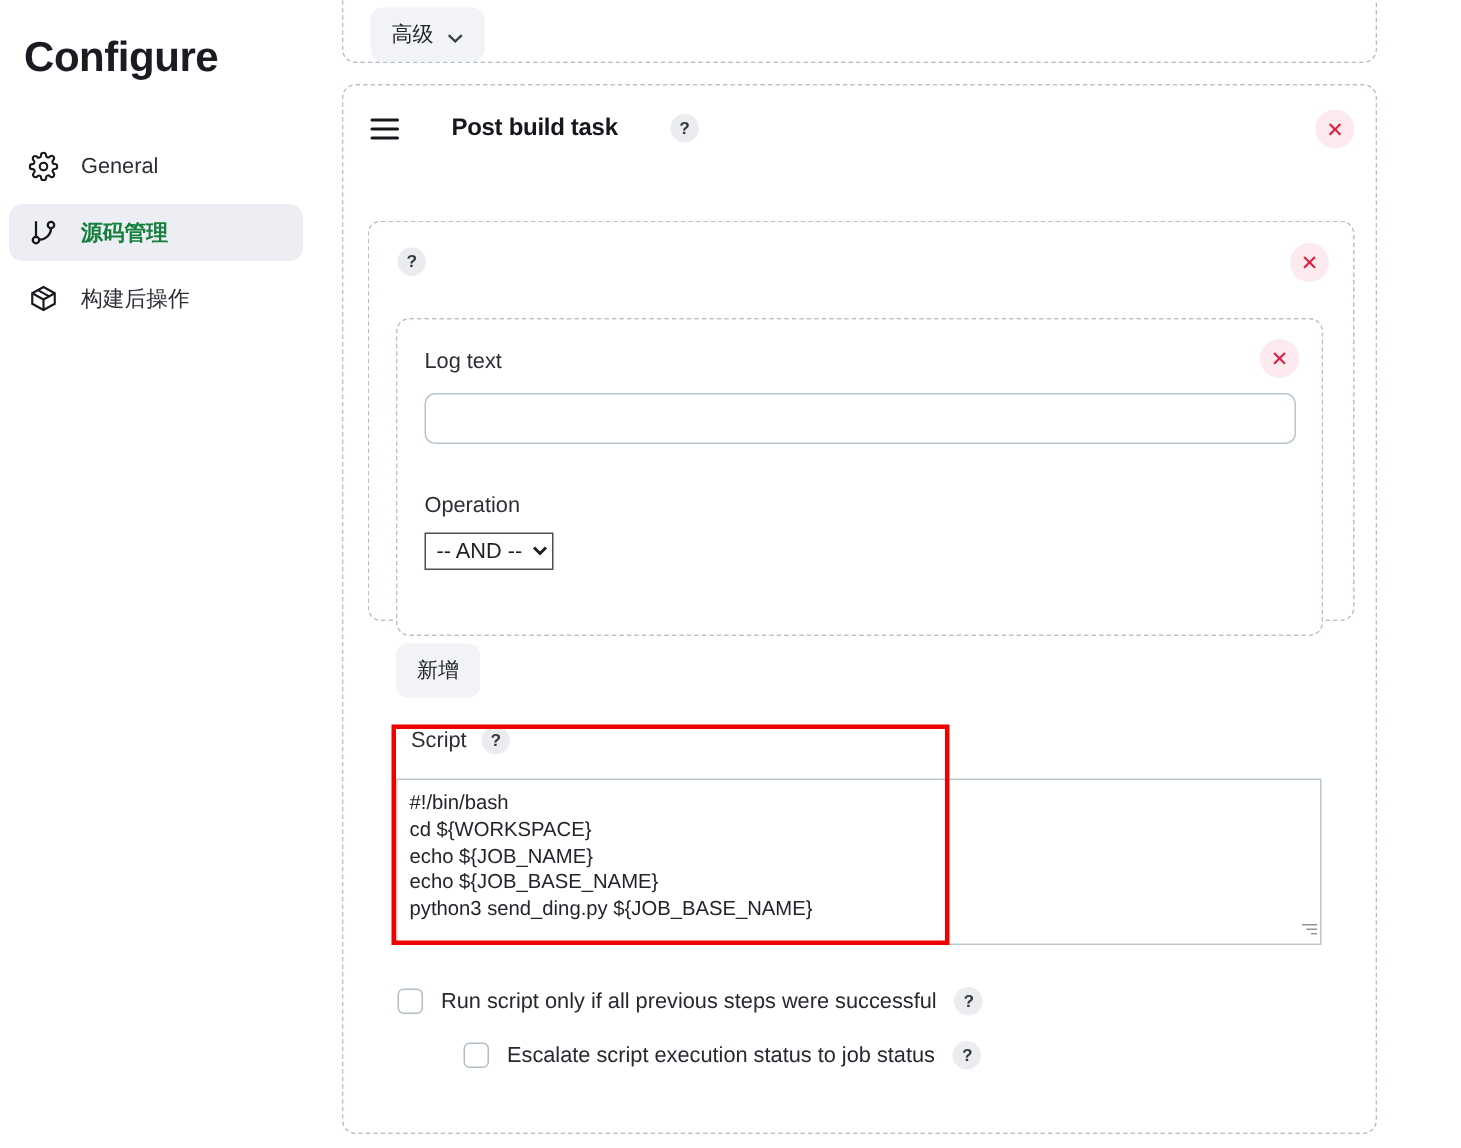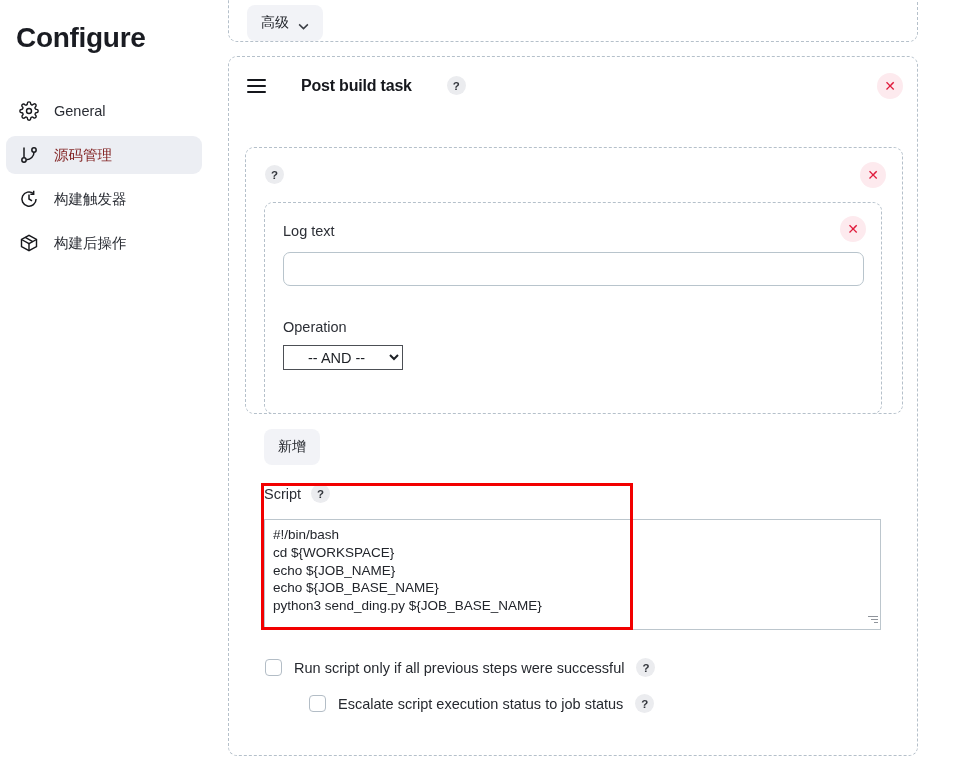--- a/index.html
+++ b/index.html
@@ -30,21 +30,21 @@
   }
   .nav-item.active { background: #eceef3; }
   .nav-item .nav-ico {
     width: 22px; height: 22px; flex: 0 0 22px;
     display: flex; align-items: center; justify-content: center;
     color: #17181c;
   }
   .nav-item .nav-label {
     font-size: 14.5px; color: #2a2d34; white-space: nowrap;
   }
-  .nav-item.active .nav-label { color: #7f1d1d; font-weight: 400; }
+  .nav-item.active .nav-label { color: #15803d; font-weight: 700; }
 
   
   .dashed {
     border: 1.6px dashed #b5c0ca;
     border-radius: 9px;
     background: #fff;
     position: absolute;
   }
 
   
@@ -89,49 +89,49 @@
     font-size: 14px; line-height: 26px; text-align:center;
     font-family: inherit; padding:0;
   }
 
   
   .panel-task {
     left: 245px; top: 147px; width: 658px; height: 267px;
   }
   
   .panel-log {
-    left: 264px; top: 202px; width: 618px; height: 212px;
+    left: 264px; top: 212px; width: 618px; height: 212px;
   }
   .field-label { font-size: 14.5px; color:#2c2f36; }
   .text-input {
     width: 581px; height: 34px;
     border: 1.4px solid #b8c4cc; border-radius: 7px;
     background: #fff; outline: none;
     font-family: inherit; font-size: 14px; color:#23262c;
     padding: 0 10px;
   }
   .select-native {
     font-family: inherit; font-size: 14.5px; color:#1d2025;
     border: 1.2px solid #4c4f55; background:#fff;
-    padding: 2px 20px; border-radius: 0; height: 25px;
+    padding: 2px 3px; border-radius: 0; height: 25px;
   }
 
   .add-btn {
     position:absolute; left: 264px; top: 429px;
   }
 
   
   .script-block { position: absolute; left: 264px; top: 484px; }
   .red-box {
     position: absolute; left: 261px; top: 483px;
     width: 372px; height: 147px;
     border: 3.5px solid #f20000; background: transparent;
     pointer-events: none; z-index: 6;
   }
-  .script-label-row { display:flex; align-items:center; gap: 10px; }
+  .script-label-row { display:flex; align-items:center; gap: 10px; padding-left: 10px; }
   .script-area {
     position:absolute; left: 264px; top: 519px;
     width: 617px; height: 111px;
     border: 1.3px solid #bcc6cd; background:#fff;
     font-family: "Liberation Sans", "DejaVu Sans", sans-serif;
     font-size: 13.5px; line-height: 17.8px; color:#22252b;
     padding: 6px 8px; resize: none; outline:none; white-space: pre;
     overflow: hidden;
   }
   .resize-grip {
@@ -184,30 +184,20 @@
           <svg width="20" height="20" viewBox="0 0 24 24" fill="none" stroke="currentColor" stroke-width="1.8">
             <line x1="6" y1="3" x2="6" y2="15"></line>
             <circle cx="18" cy="6" r="2.6"></circle>
             <circle cx="6" cy="18" r="2.6"></circle>
             <path d="M18 8.6a9 9 0 0 1-9 9"></path>
           </svg>
         </span>
         <span class="nav-label">源码管理</span>
       </div>
 
-      <div class="nav-item">
-        <span class="nav-ico">
-          <svg width="20" height="20" viewBox="0 0 24 24" fill="none" stroke="currentColor" stroke-width="1.8">
-            <path d="M20.5 12a8.5 8.5 0 1 1-3.2-6.6"></path>
-            <polyline points="17.6,2.2 17.6,6.2 13.6,6.2"></polyline>
-            <polyline points="12,6.5 12,12 15.6,14.2"></polyline>
-          </svg>
-        </span>
-        <span class="nav-label">构建触发器</span>
-      </div>
 
 
 
       <div class="nav-item">
         <span class="nav-ico">
           <svg width="20" height="20" viewBox="0 0 24 24" fill="none" stroke="currentColor" stroke-width="1.7">
             <path d="M21 7.8v8.4l-9 5-9-5V7.8l9-5z"></path>
             <path d="M3 7.8l9 5 9-5"></path>
             <path d="M12 12.8V21.2"></path>
             <path d="M7.5 5.3l9 5"></path>

